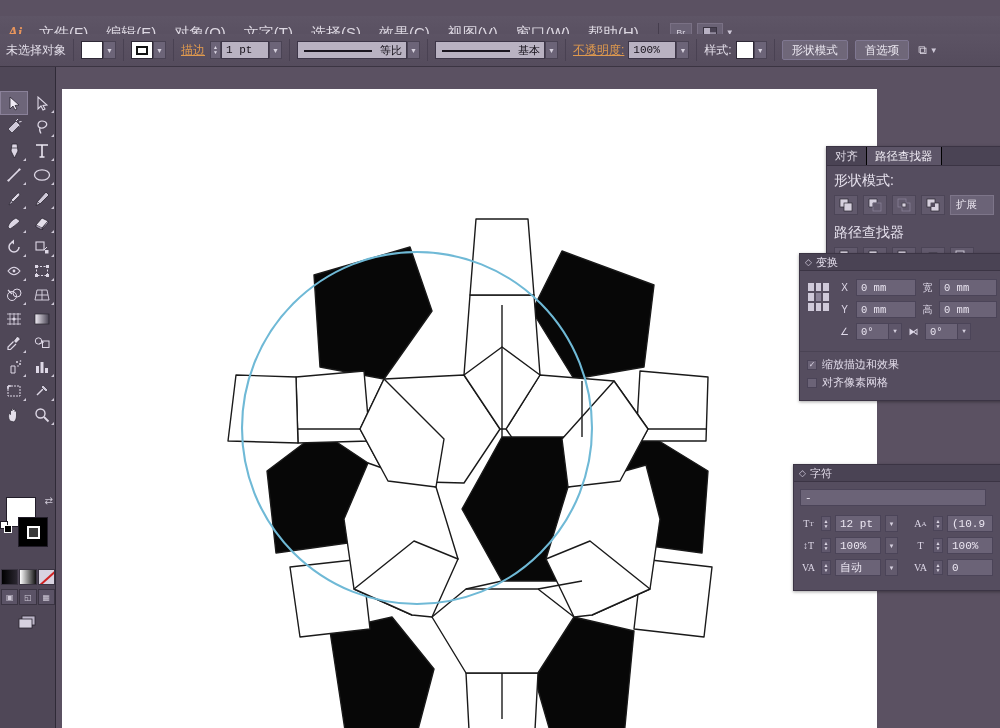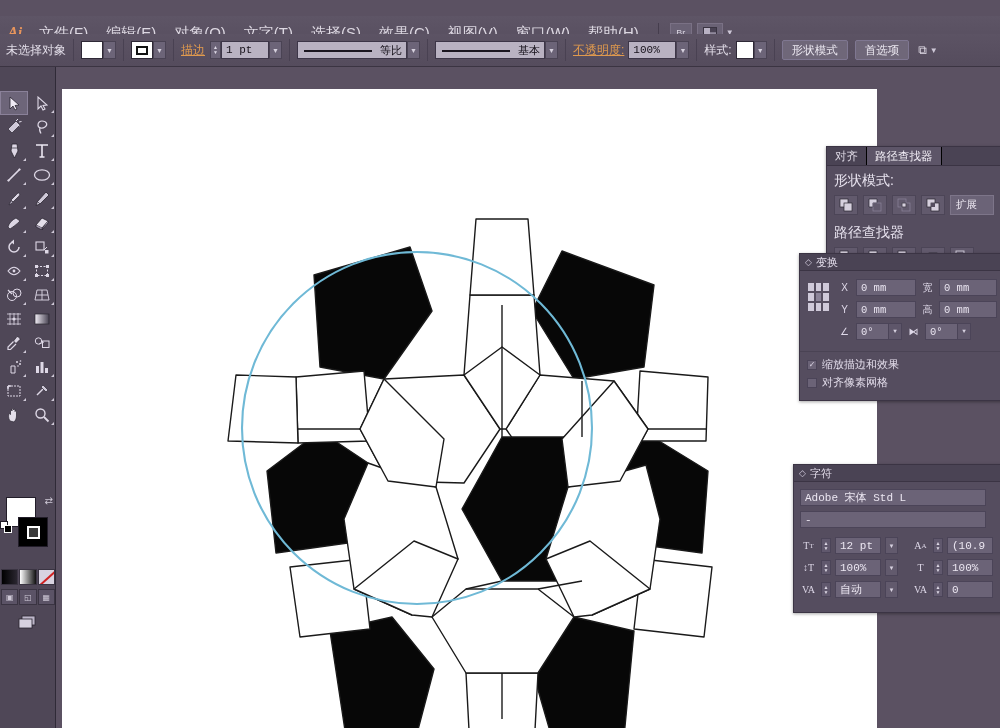--- a/index.html
+++ b/index.html
@@ -774,23 +774,20 @@
       </div>
     </div>
   </div>
 
   <div class="panel" style="left:793px; top:464px; width:211px;">
     <div class="tfpanel-tabs">
       <span class="dot">◇</span>
       <span class="lbl">字符</span>
     </div>
     <div class="panel-body" style="padding:7px 6px 8px 6px">
-      <div class="ch-row">
-        <span class="ch-in full">Adobe 宋体 Std L</span>
-      </div>
       <div class="ch-row" style="margin-bottom:9px">
         <span class="ch-in full">-</span>
       </div>
 
       <div class="ch-row">
         <span class="ch-ic">T<sub style="font-size:7px">T</sub></span>
         <span class="ch-sp">
             <span>▲</span>
             <span>▼</span>
           </span>

